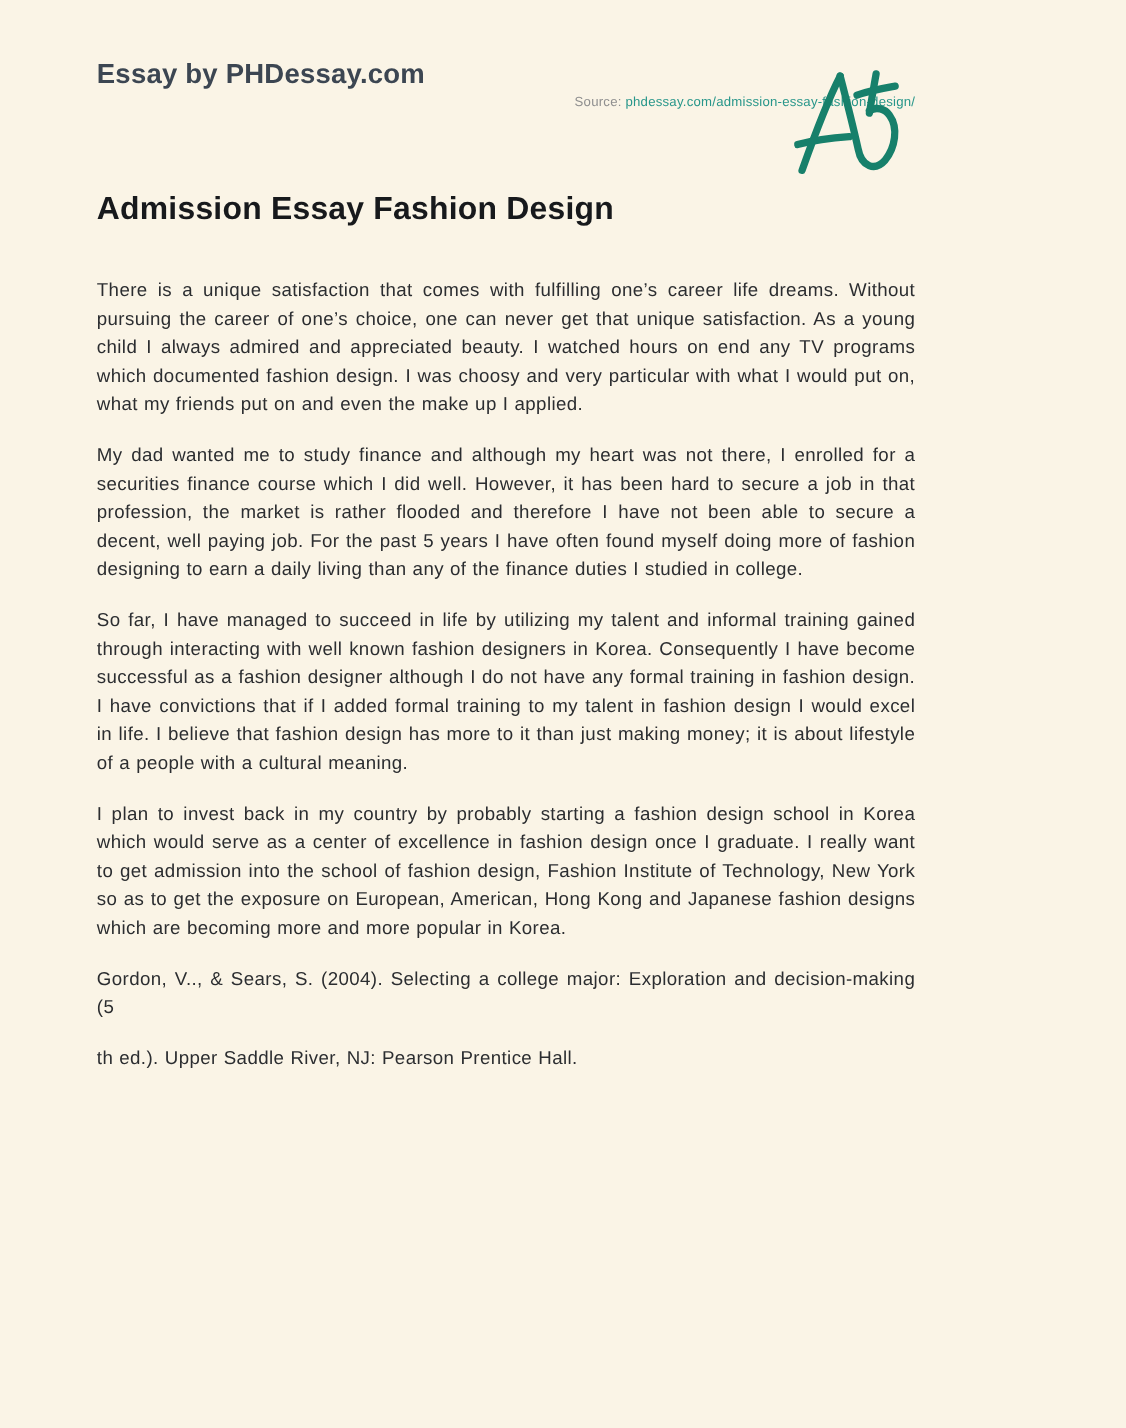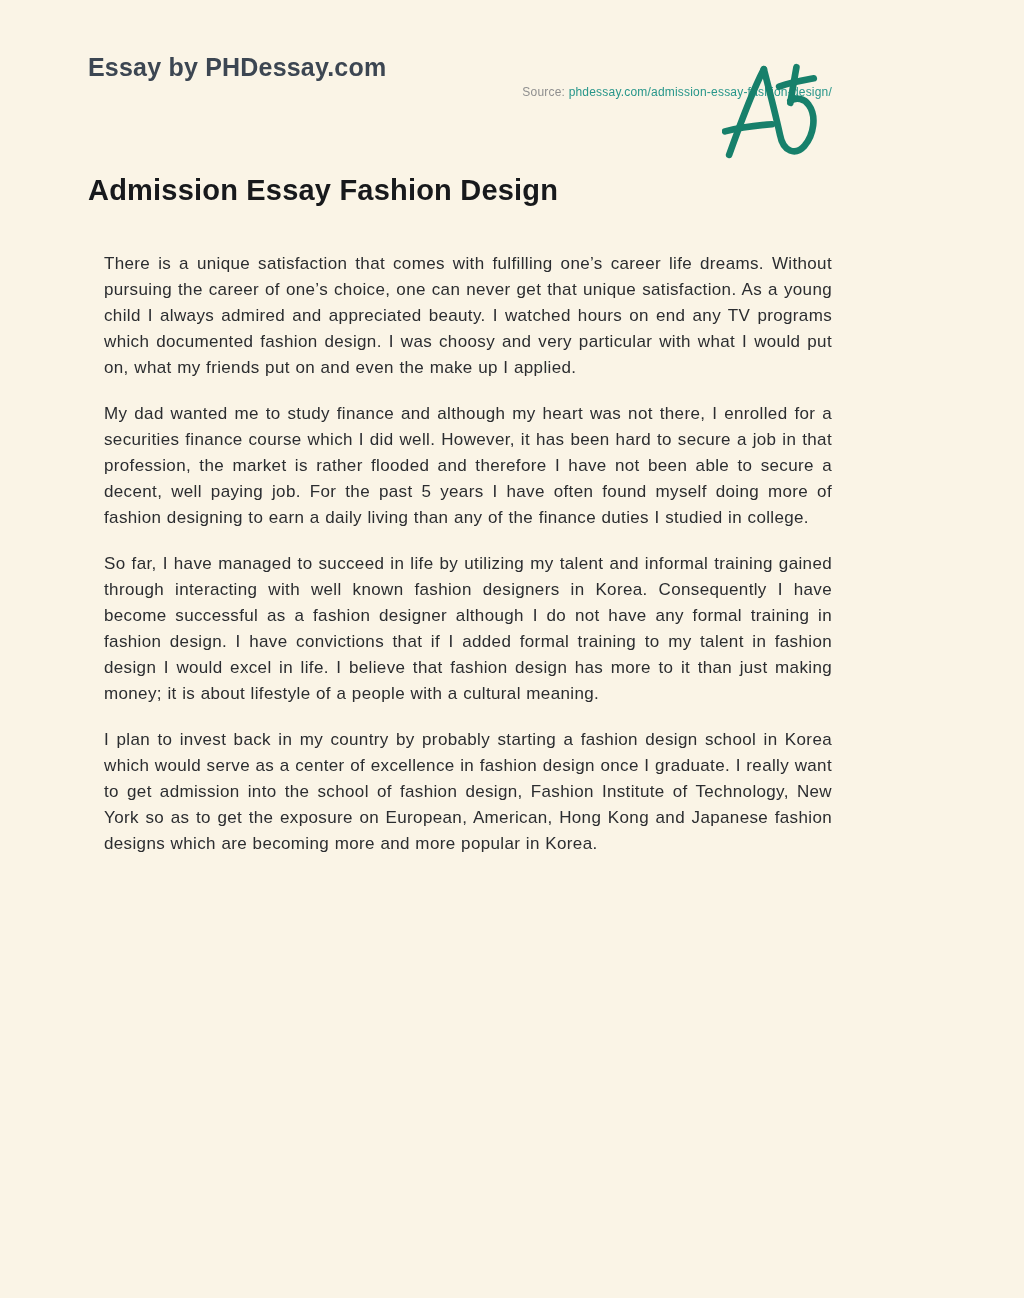--- a/index.html
+++ b/index.html
@@ -48,21 +48,21 @@
   .doc-title {
     margin: 70px 0 2px 0;
     font-size: 29px;
     line-height: 36px;
     font-weight: 700;
     color: #17191C;
     letter-spacing: 0.2px;
   }
   .essay { margin-top: 43px; }
   .essay p {
-    margin: 0 0 20px 16px;
+    margin: 0 0 20px 0;
     font-size: 17px;
     line-height: 26px;
     color: #2B2D30;
     text-align: justify;
     letter-spacing: 0.35px;
     word-spacing: 0.5px;
   }
 </style>
 </head>
 <body>
@@ -94,15 +94,17 @@
   </div>
 
   <h2 class="doc-title">Admission Essay Fashion Design</h2>
 
   <div class="essay">
     <p>There is a unique satisfaction that comes with fulfilling one’s career life dreams.  Without pursuing the career of one’s choice, one can never get that unique satisfaction.  As a young child I always admired and appreciated beauty.  I watched hours on end any TV programs which documented fashion design.  I was choosy and very particular with what I would put on, what my friends put on and even the make up I applied.</p>
     <p>My dad wanted me to study finance and although my heart was not there, I enrolled for a securities finance course which I did well.  However, it has been hard to secure a job in that profession, the market is rather flooded and therefore I have not been able to secure a decent, well paying job. For the past 5 years I have often found myself doing more of fashion designing to earn a daily living than any of the finance duties I studied in college.</p>
     <p>So far, I have managed to succeed in life by utilizing my talent and informal training gained through interacting with well known fashion designers in Korea. Consequently I have become successful as a fashion designer although I do not have any formal training in fashion design.  I have convictions that if I added formal training to my talent in fashion design I would excel in life. I believe that fashion design has more to it than just making money; it is about lifestyle of a people with a cultural meaning.</p>
     <p>I plan to invest back in my country by probably starting a fashion design school in Korea which would serve as a center of excellence in fashion design once I graduate. I really want to get admission into the school of fashion design, Fashion Institute of Technology, New York so as to get the exposure on European, American, Hong Kong and Japanese fashion designs which are becoming more and more popular in Korea.</p>
 
+    <p>Gordon, V.., &amp; Sears, S. (2004). Selecting a college major: Exploration and decision-making (5</p>
+    <p>th ed.). Upper Saddle River, NJ: Pearson Prentice Hall.</p>
   </div>
 
 </div>
 
 </body></html>

